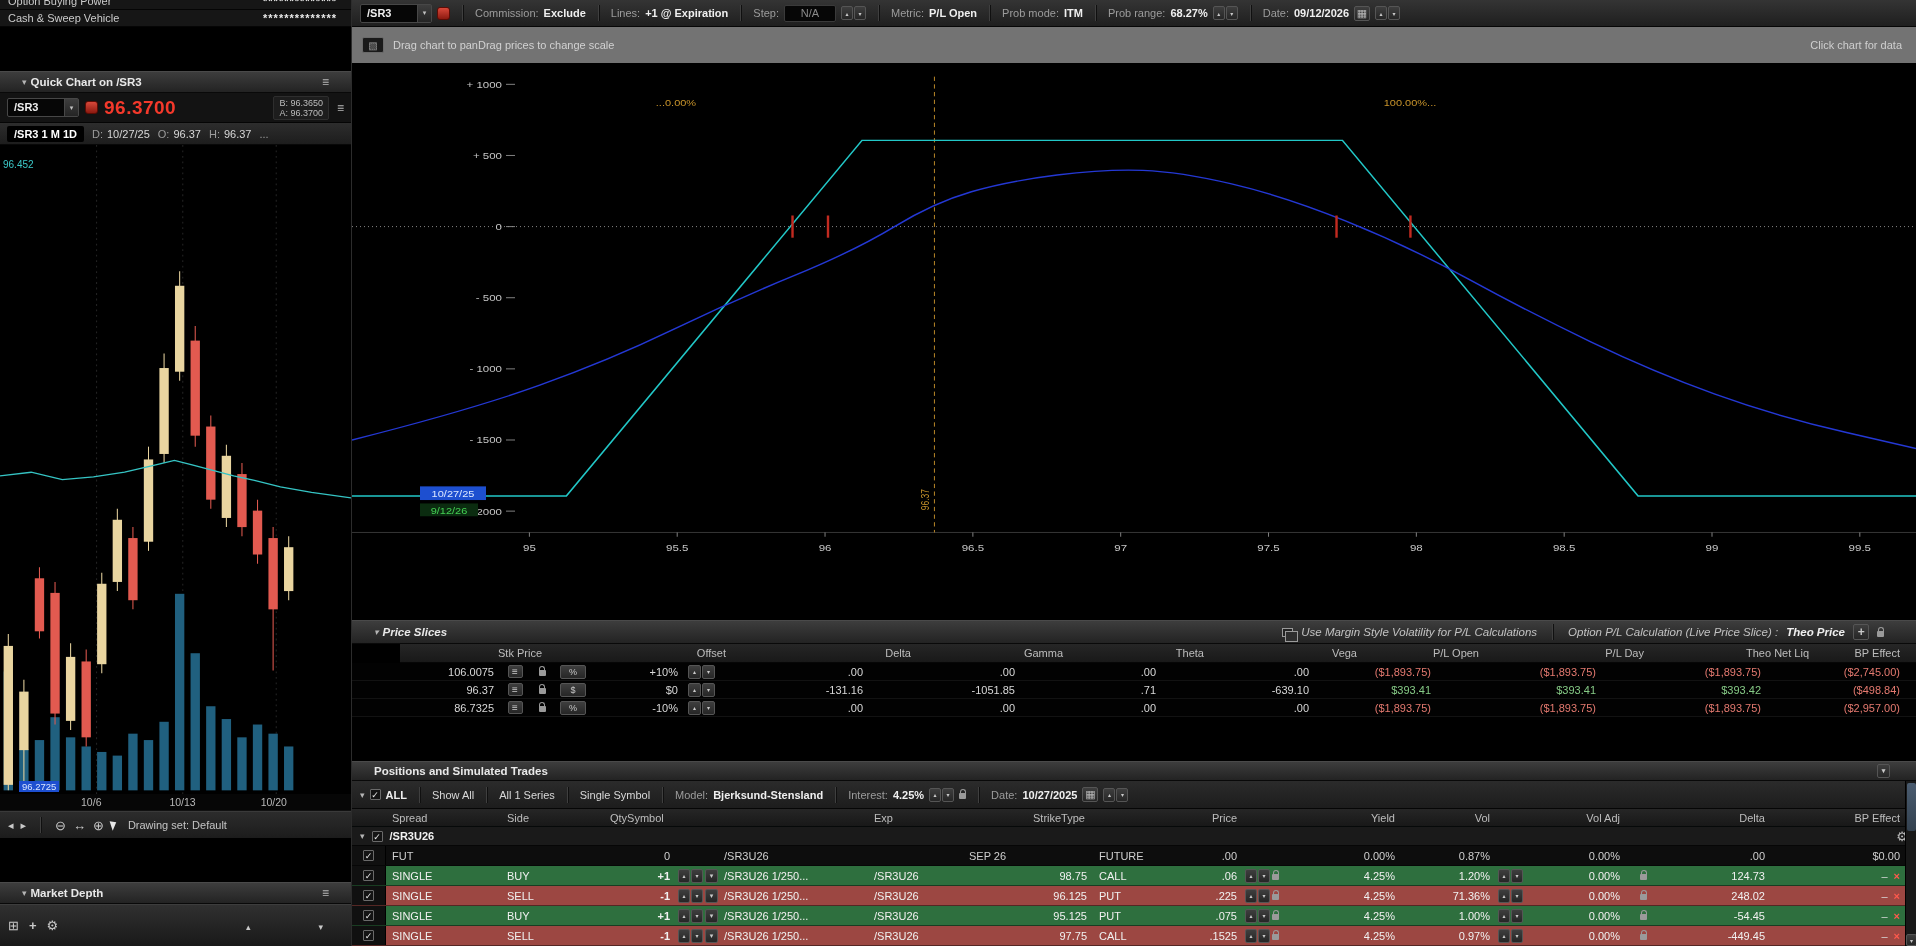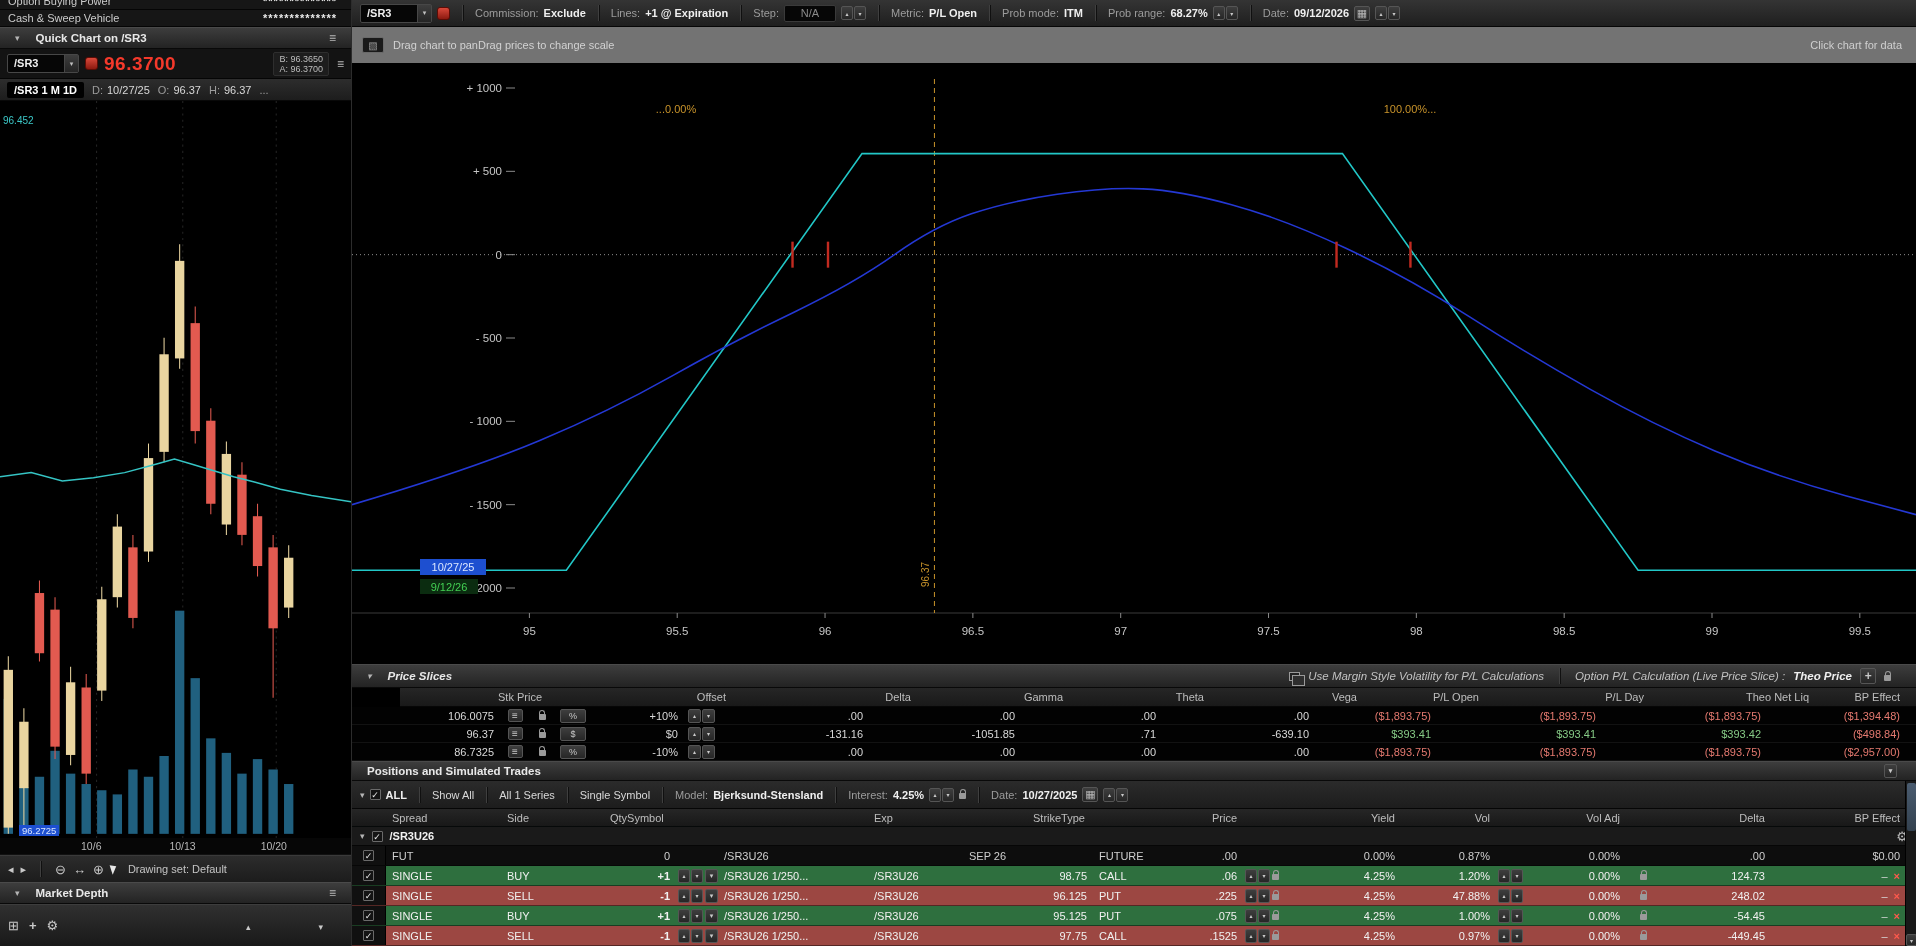--- a/index.html
+++ b/index.html
@@ -2,21 +2,21 @@
 <html><head>
 <meta charset="utf-8">
 <style>
   * { margin:0; padding:0; box-sizing:border-box; }
   html,body { background:#000; }
   .app { width:1916px; height:946px; overflow:hidden; position:relative; display:flex;
          font-family:"Liberation Sans", sans-serif; font-size:11px; color:#d8d8d8; background:#000; }
 
   
   .hdr { background:linear-gradient(#3d3d3d,#232323); border-top:1px solid #4a4a4a; border-bottom:1px solid #090909;
-         display:flex; align-items:center; gap:16px; padding:0 15px; color:#e8e8e8; font-weight:bold; font-size:11.5px; }
+         display:flex; align-items:center; gap:4px; padding:0 22px; color:#e8e8e8; font-weight:bold; font-size:11.5px;margin-top:44px; }
   .chev { color:#b5b5b5; font-size:9px; font-weight:normal; }
   .chev-d::after { content:"▾"; } .chev-r::after { content:"▸"; }
   .burger { margin-left:auto; color:#b9b9b9; font-size:12px; font-weight:normal; }
   .burger::after { content:"≡"; }
   .ibtn { display:inline-flex; align-items:center; justify-content:center;
           background:linear-gradient(#3e3e3e,#262626); border:1px solid #555; border-radius:2px; color:#c9c9c9; }
   .spin { display:inline-flex; gap:1px; }
   .spin .ibtn { width:12px; height:14px; font-size:6px; }
   .up::after { content:"▴"; } .dn::after { content:"▾"; }
   .cb { width:11px; height:11px; background:#141414; border:1px solid #6a6a6a; border-radius:1px;
@@ -449,21 +449,21 @@
           <span class="ibtn up" style="width:13px;height:14px;font-size:6px;"></span>
           <span class="ibtn dn" style="width:13px;height:14px;font-size:6px;"></span>
         </span>
       <span class="c-r">.00</span>
       <span class="c-r">.00</span>
       <span class="c-r">.00</span>
       <span class="c-r">.00</span>
       <span class="c-r neg">($1,893.75)</span>
       <span class="c-r neg">($1,893.75)</span>
       <span class="c-r neg">($1,893.75)</span>
-      <span class="c-r neg" style="padding-right:16px;">($1,394.48)</span>
+      <span class="c-r neg" style="padding-right:16px;">($2,745.00)</span>
     </div>
     <div class="sl-row grid14">
       <span class="c-r">96.37</span>
       <span class="icn-c">
           <span class="ibtn mini mini-menu"></span>
         </span>
       <span class="icn-c">
           <span class="lock"></span>
         </span>
       <span class="icn-c">
@@ -664,21 +664,21 @@
         <span class="c-l">PUT</span>
         <span class="c-r">.225</span>
         <span class="btns">
             <span class="spin">
               <span class="ibtn up"></span>
               <span class="ibtn dn"></span>
             </span>
             <span class="lock"></span>
           </span>
         <span class="c-r">4.25%</span>
-        <span class="c-r">47.88%</span>
+        <span class="c-r">71.36%</span>
         <span class="btns">
             <span class="spin">
               <span class="ibtn up"></span>
               <span class="ibtn dn"></span>
             </span>
           </span>
         <span class="c-r">0.00%</span>
         <span class="icn-c">
             <span class="lock"></span>
           </span>

